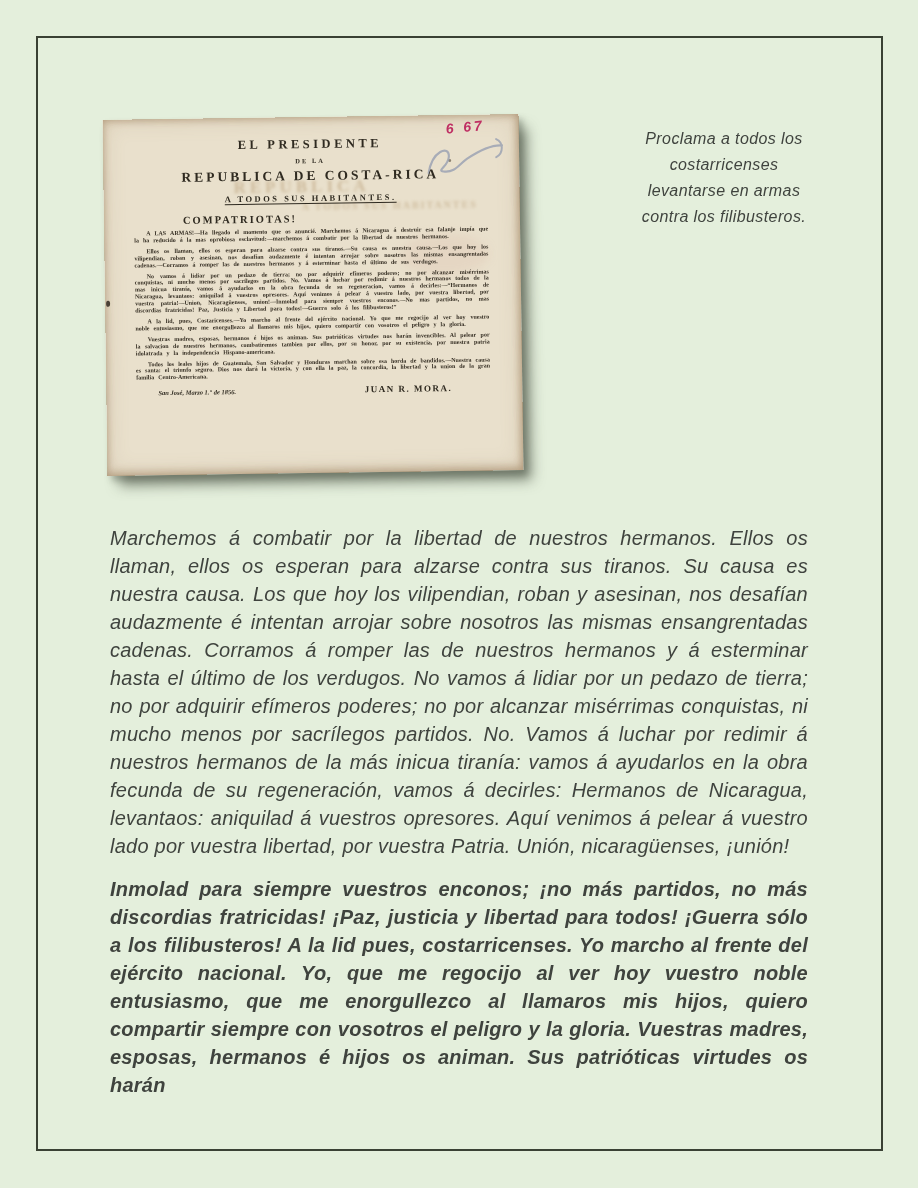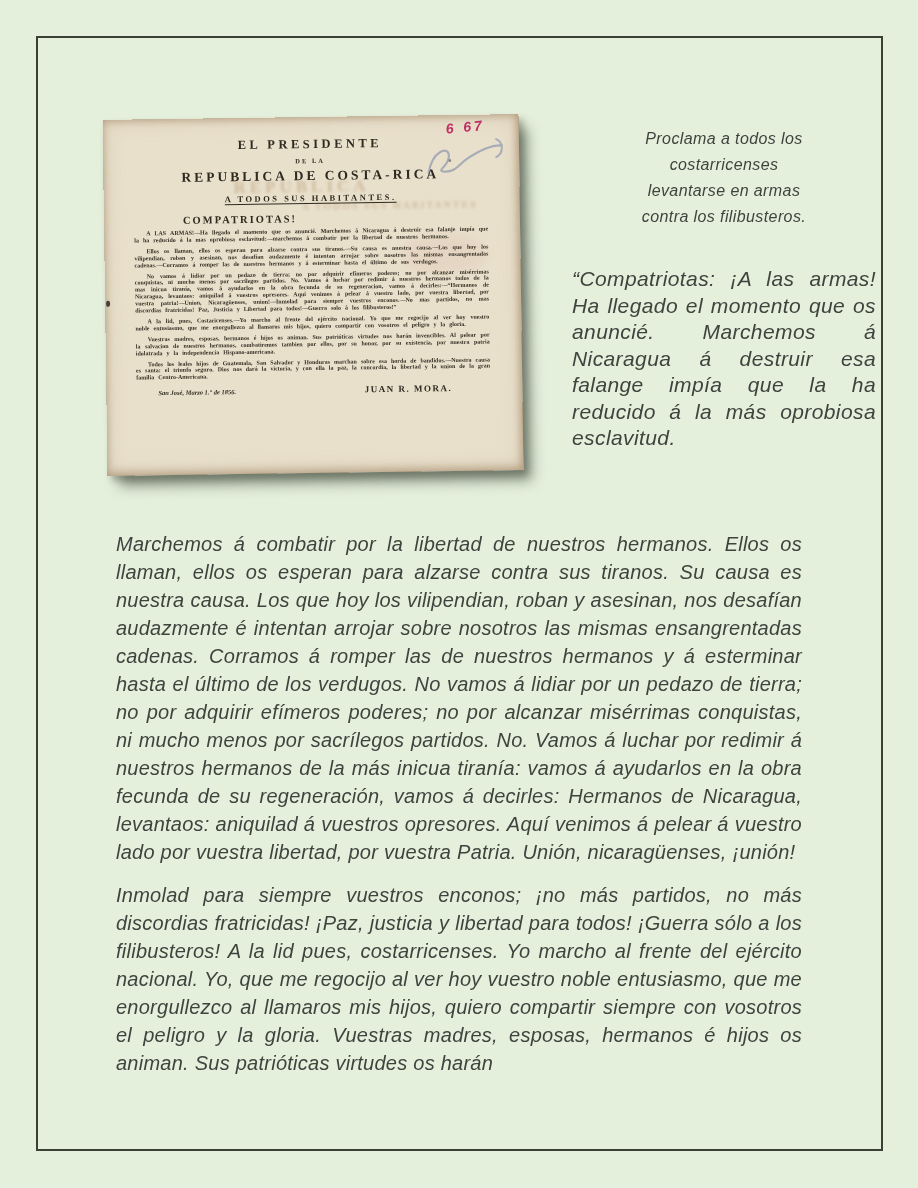--- a/index.html
+++ b/index.html
@@ -53,22 +53,22 @@
            font-style:italic;}
   .cap-title{font-size:16px;line-height:26px;text-align:center;white-space:pre-line;
              letter-spacing:0.4px;}
   .cap-quote{margin-top:36px;font-size:21px;line-height:26.5px;text-align:justify;
              letter-spacing:0.4px;}
 
   
   .bodytext{position:absolute;left:104px;top:518px;width:710px;color:#3f433e;
             font-style:italic;font-size:20px;line-height:28px;text-align:justify;
             letter-spacing:0.25px;}
-  .bodytext p{margin:12px;}
-  .bodytext p + p{margin-top:15px;}
+  .bodytext p{margin:6px;}
+  .bodytext p + p{margin-top:15px;font-weight:bold;}
 </style>
 </head>
 <body>
 
 <div class="page">
 
   <div class="frame"></div>
 
   <div class="scan">
     <div class="ghost ghost1">REPUBLICA</div>
@@ -100,21 +100,20 @@
         <span class="sc-sig">JUAN R. MORA.</span>
       </div>
     </div>
   </div>
 
   <div class="caption">
     <div class="cap-title">Proclama a todos los
 costarricenses
 levantarse en armas
 contra los filibusteros.</div>
-    <div class="cap-quote">“Compatriotas: ¡A las armas! Ha llegado el momento que os anuncié. Marchemos á Nicaragua á destruir esa falange impía que la ha reducido á la más oprobiosa esclavitud.</div>
   </div>
 
   <div class="bodytext">
     <p>Marchemos á combatir por la libertad de nuestros hermanos. Ellos os llaman, ellos os esperan para alzarse contra sus tiranos. Su causa es nuestra causa. Los que hoy los vilipendian, roban y asesinan, nos desafían audazmente é intentan arrojar sobre nosotros las mismas ensangrentadas cadenas. Corramos á romper las de nuestros hermanos y á esterminar hasta el último de los verdugos. No vamos á lidiar por un pedazo de tierra; no por adquirir efímeros poderes; no por alcanzar misérrimas conquistas, ni mucho menos por sacrílegos partidos. No. Vamos á luchar por redimir á nuestros hermanos de la más inicua tiranía: vamos á ayudarlos en la obra fecunda de su regeneración, vamos á decirles: Hermanos de Nicaragua, levantaos: aniquilad á vuestros opresores. Aquí venimos á pelear á vuestro lado por vuestra libertad, por vuestra Patria. Unión, nicaragüenses, ¡unión!</p>
     <p>Inmolad para siempre vuestros enconos; ¡no más partidos, no más discordias fratricidas! ¡Paz, justicia y libertad para todos! ¡Guerra sólo a los filibusteros! A la lid pues, costarricenses. Yo marcho al frente del ejército nacional. Yo, que me regocijo al ver hoy vuestro noble entusiasmo, que me enorgullezco al llamaros mis hijos, quiero compartir siempre con vosotros el peligro y la gloria. Vuestras madres, esposas, hermanos é hijos os animan. Sus patrióticas virtudes os harán</p>
   </div>
 
 </div>
 
 </body></html>

